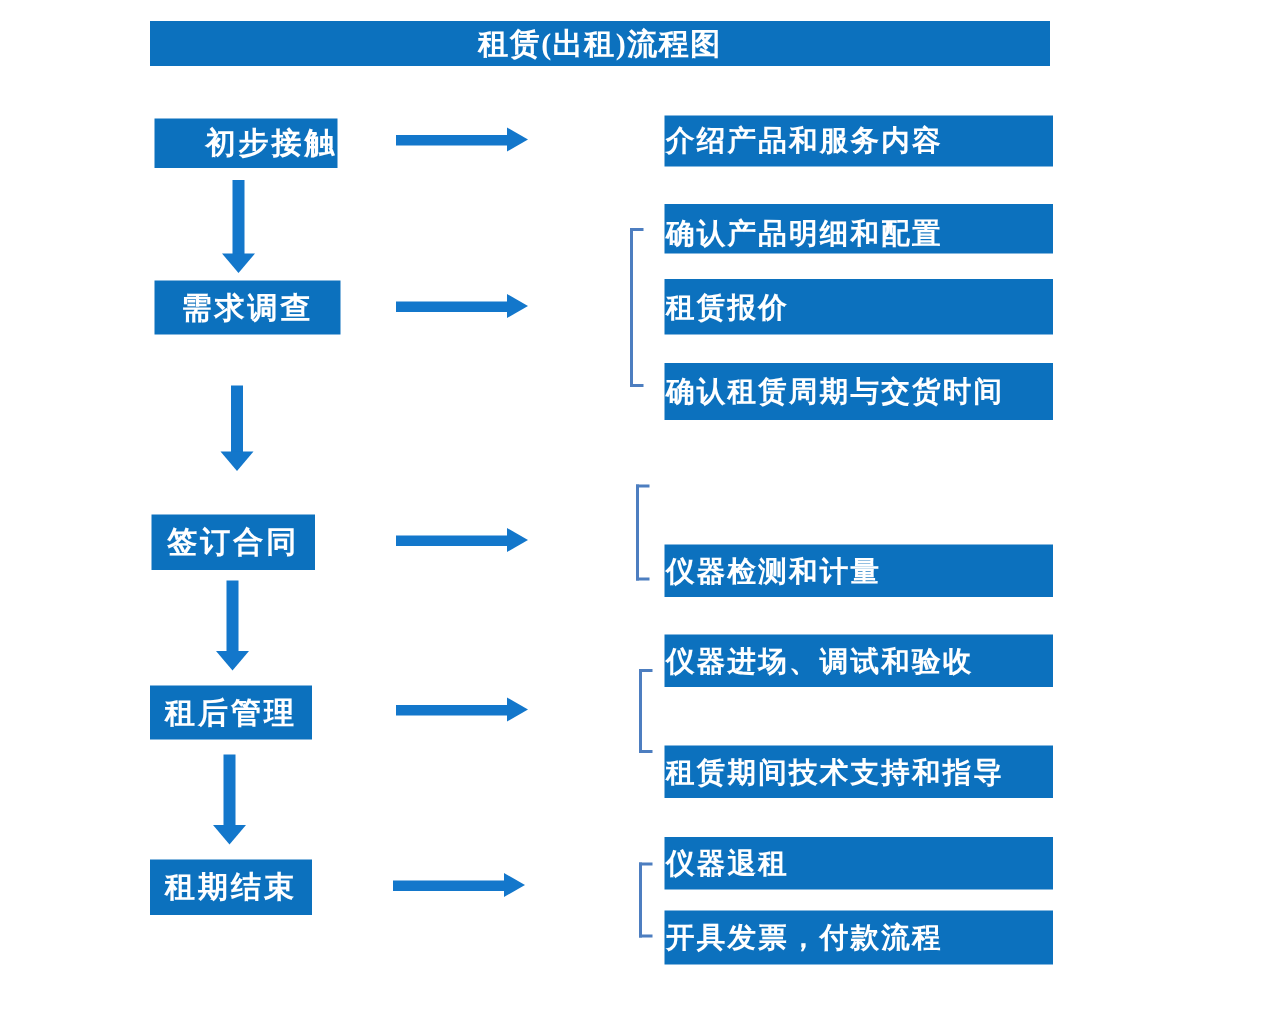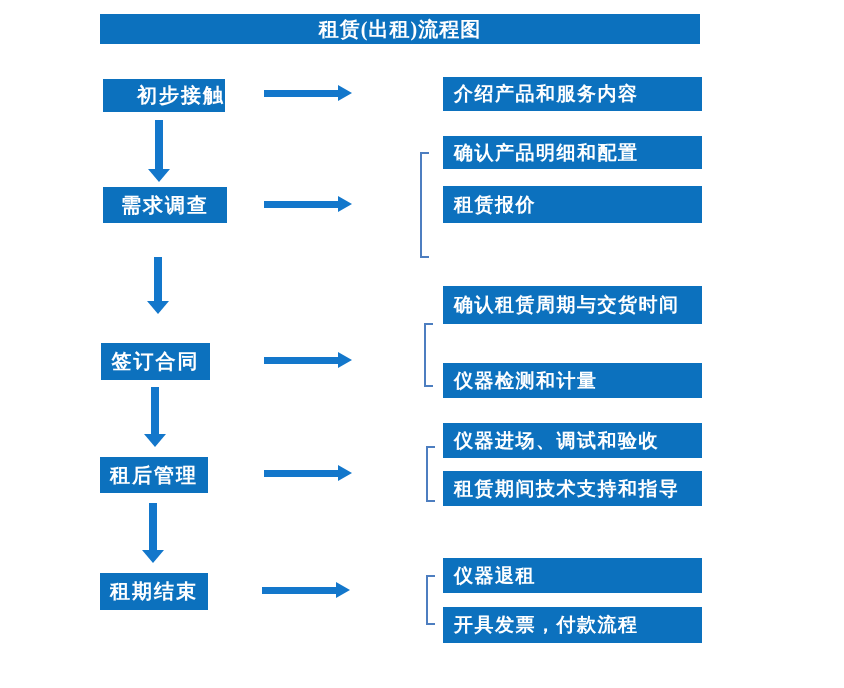--- a/index.html
+++ b/index.html
@@ -29,21 +29,21 @@
   }
   .step-box {
     justify-content: center;
     font-size: 20px;
     letter-spacing: 2px;
   }
   .detail-box {
     width: 259px; left: 443px;
     font-size: 19px;
     letter-spacing: 1.5px;
-    padding-left: 11px;
+    padding-left: 1px;
   }
   .h-arrow { position: absolute; width: 88px; height: 16px; }
   .h-arrow .shaft {
     position: absolute; left: 0; right: 12px; top: 4.5px; height: 7px;
     background: var(--arrow, #1377cb);
   }
   .h-arrow .head {
     position: absolute; right: 0; top: 0; width: 0; height: 0;
     border-left: 14px solid var(--arrow, #1377cb);
     border-top: 8px solid transparent;
@@ -89,36 +89,36 @@
   <div class="box step-box" style="left:101px; top:343px; width:109px; height:37px;">
     <span>签订合同</span>
   </div>
   <div class="box step-box" style="left:100px; top:573px; width:108px; height:37px;">
     <span>租期结束</span>
   </div>
 
   <div class="box detail-box" style="top:77px; height:34px;">
     <span>介绍产品和服务内容</span>
   </div>
-  <div class="box detail-box" style="top:136px; height:33px;">
+  <div class="box detail-box" style="top:136px; height:33px;align-items:flex-end;">
     <span>确认产品明细和配置</span>
   </div>
   <div class="box detail-box" style="top:186px; height:37px;text-align:center;">
     <span>租赁报价</span>
   </div>
-  <div class="box detail-box" style="top:242px; height:38px;margin-top:44px;">
+  <div class="box detail-box" style="top:242px; height:38px;">
     <span>确认租赁周期与交货时间</span>
   </div>
   <div class="box detail-box" style="top:363px; height:35px;">
     <span>仪器检测和计量</span>
   </div>
   <div class="box detail-box" style="top:423px; height:35px;">
     <span>仪器进场、调试和验收</span>
   </div>
-  <div class="box detail-box" style="top:471px; height:35px;font-family:Liberation Mono, monospace;">
+  <div class="box detail-box" style="top:497px; height:35px;font-family:Liberation Mono, monospace;">
     <span>租赁期间技术支持和指导</span>
   </div>
   <div class="box detail-box" style="top:558px; height:35px;">
     <span>仪器退租</span>
   </div>
   <div class="box detail-box" style="top:607px; height:36px;">
     <span>开具发票，付款流程</span>
   </div>
 
   <div class="h-arrow" style="left:264px; top:85px;">

